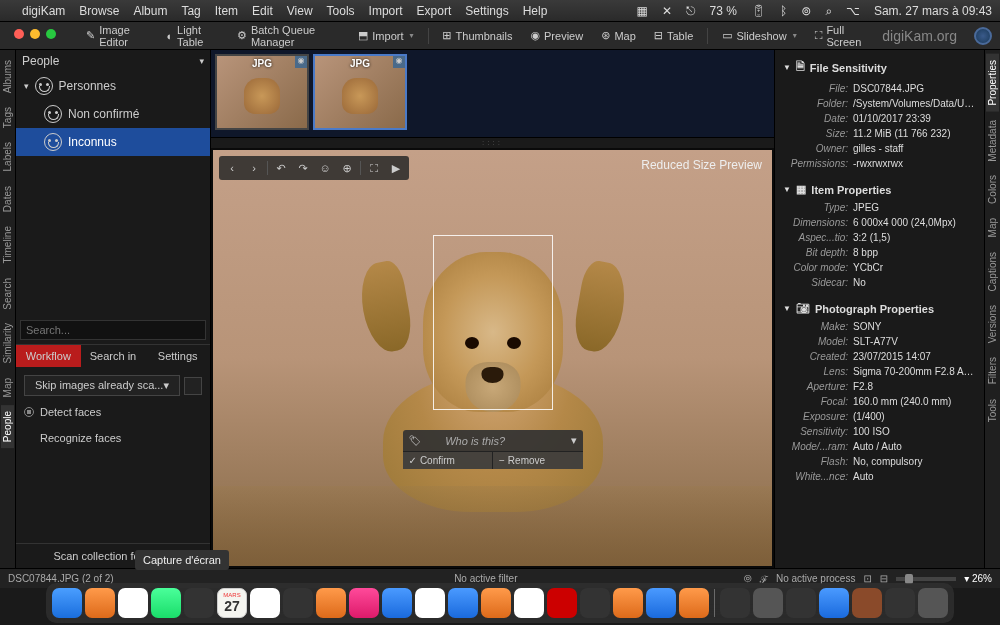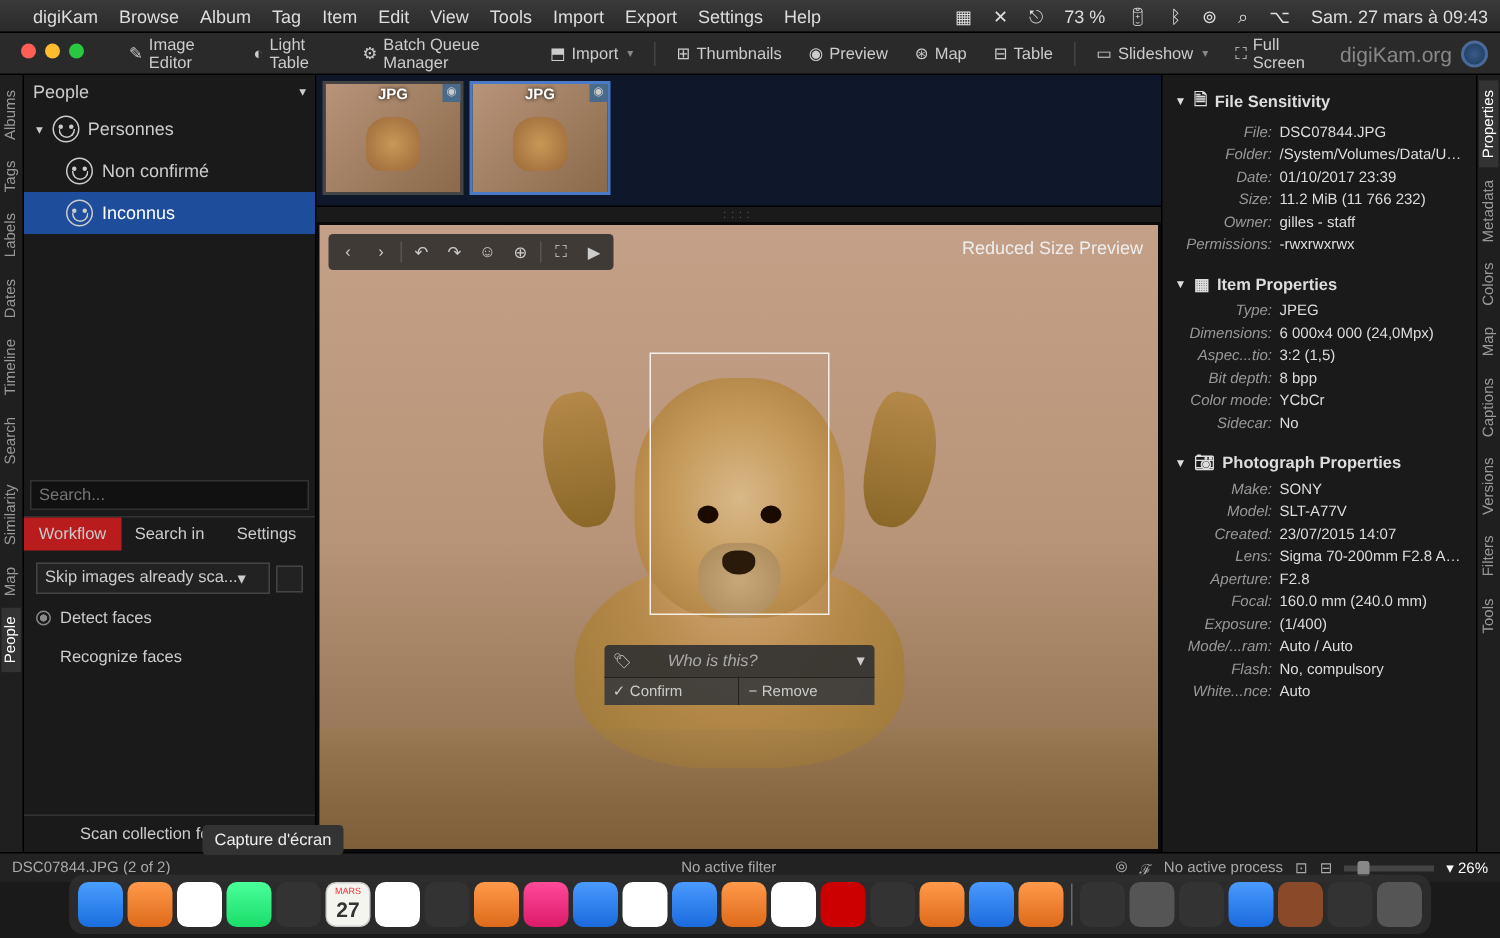--- a/index.html
+++ b/index.html
@@ -7,21 +7,21 @@
 .macbar { height:22px; background:linear-gradient(#3a3a3a,#2a2a2a); display:flex; align-items:center; padding:0 8px; color:#ddd; font-size:12px; border-bottom:1px solid #000; justify-content:space-between;}
 .macbar-left,.macbar-right { display:flex; align-items:center; gap:14px; }
 .macbar-left span,.macbar-right span { white-space:nowrap; }
 .apple { font-size:13px; }
 .traffic { display:flex; gap:6px; padding:4px 8px; position:absolute; top:25px; left:6px; }
 .dot { width:10px; height:10px; border-radius:50%; }
 .red{background:#ff5f57;} .yellow{background:#febc2e;} .green{background:#28c840;}
 .toolbar { height:28px; background:#2a2a2a; display:flex; align-items:center; padding:0 8px 0 80px; gap:6px; border-bottom:1px solid #000; }
 .tb-btn { display:flex; align-items:center; gap:4px; padding:3px 6px; font-size:11px; color:#ccc; cursor:pointer; }
 .tb-sep { width:1px; height:16px; background:#444; margin:0 2px; }
-.brand { margin-left:auto; color:#888; font-size:14px; display:flex; align-items:center; gap:6px; }
+.brand { margin-left:auto; color:#888; font-size:14px; display:flex; align-items:center; gap:17px; }
 .brand-circle { width:18px; height:18px; border:2px solid #4a6a9a; border-radius:50%; background:radial-gradient(#3a5a8a,#1a3a5a); }
 .chev { font-size:8px; color:#888; margin-left:2px; }
 
 .content { display:flex; height:518px; }
 .vstrip { width:16px; background:#1f1f1f; display:flex; flex-direction:column; align-items:center; padding-top:4px; gap:2px; border-right:1px solid #000;}
 .vstrip.right{border-left:1px solid #000;border-right:none;}
 .vtab { writing-mode:vertical-rl; transform:rotate(180deg); font-size:10px; padding:6px 1px; color:#999; cursor:pointer; display:flex; align-items:center; gap:4px;}
 .vtab.active { background:#333; color:#fff; }
 
 .leftpanel { width:195px; background:#1a1a1a; display:flex; flex-direction:column; border-right:1px solid #000;}
@@ -228,21 +228,21 @@
     </div>
     <div style="flex:1"></div>
     <div class="searchbox"><input placeholder="Search..." style=""></div>
     <div class="lp-tabs">
       <div class="lp-tab active">Workflow</div>
       <div class="lp-tab">Search in</div>
       <div class="lp-tab">Settings</div>
     </div>
     <div class="lp-body">
       <div class="select-row">
-          <div style="flex:1;background:#222;border:1px solid #444;padding:3px 5px;display:flex;justify-content:flex-start;">
+          <div style="flex:1;background:#222;border:1px solid #444;padding:3px 5px;display:flex;justify-content:center;">
             <span>Skip images already sca...</span>
             <span>▾</span>
           </div>
           <div style="width:18px;height:18px;background:#222;border:1px solid #444;"></div>
         </div>
       <div class="check-row">
           <span style="width:10px;height:10px;border:1px solid #888;border-radius:50%;background:radial-gradient(#888 40%,transparent 45%);"></span>
           <span>Detect faces</span>
         </div>
       <div class="action-row" style="padding-left:16px;">Recognize faces</div>
@@ -403,20 +403,24 @@
         </div>
       <div class="rp-row">
           <div class="rp-key">Focal:</div>
           <div class="rp-val">160.0 mm (240.0 mm)</div>
         </div>
       <div class="rp-row">
           <div class="rp-key">Exposure:</div>
           <div class="rp-val">(1/400)</div>
         </div>
       <div class="rp-row">
+          <div class="rp-key">Sensitivity:</div>
+          <div class="rp-val">100 ISO</div>
+        </div>
+      <div class="rp-row">
           <div class="rp-key">Mode/...ram:</div>
           <div class="rp-val">Auto / Auto</div>
         </div>
       <div class="rp-row">
           <div class="rp-key">Flash:</div>
           <div class="rp-val">No, compulsory</div>
         </div>
       <div class="rp-row">
           <div class="rp-key">White...nce:</div>
           <div class="rp-val">Auto</div>

